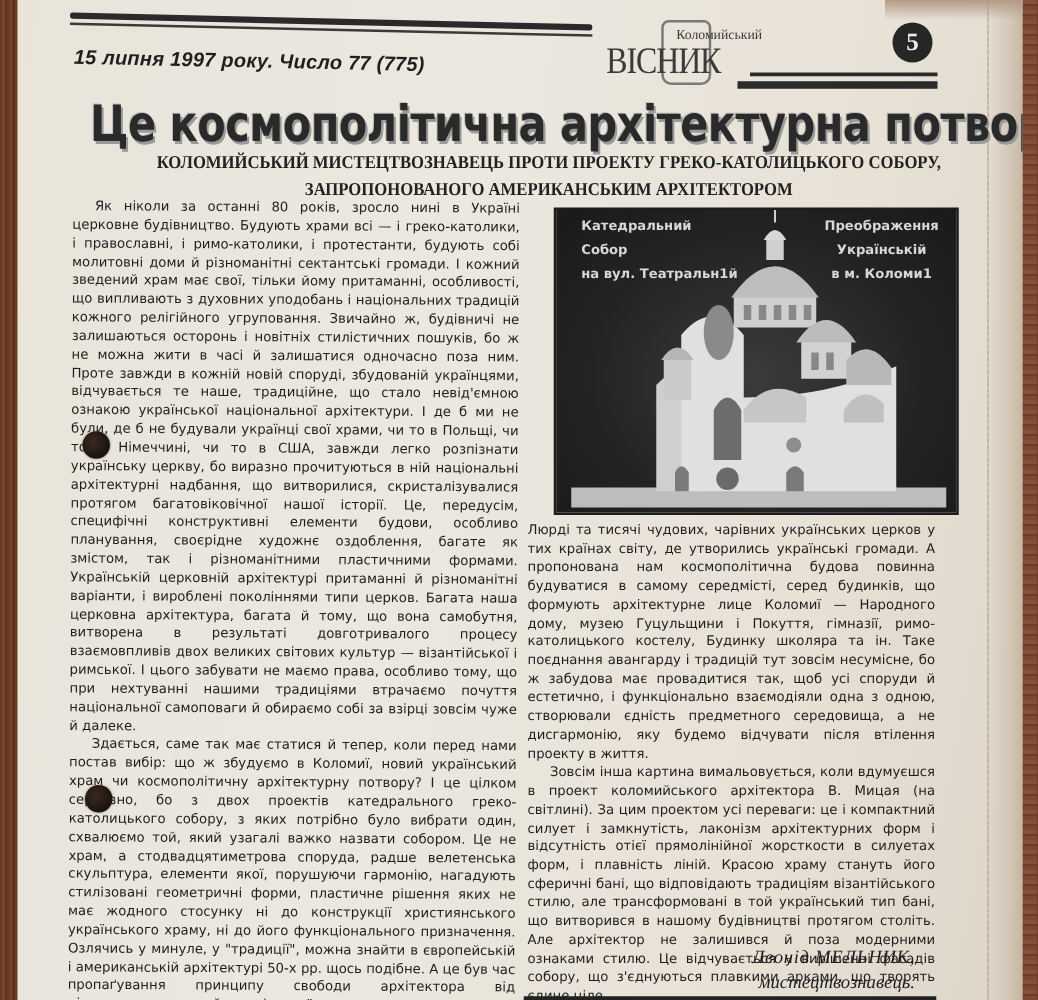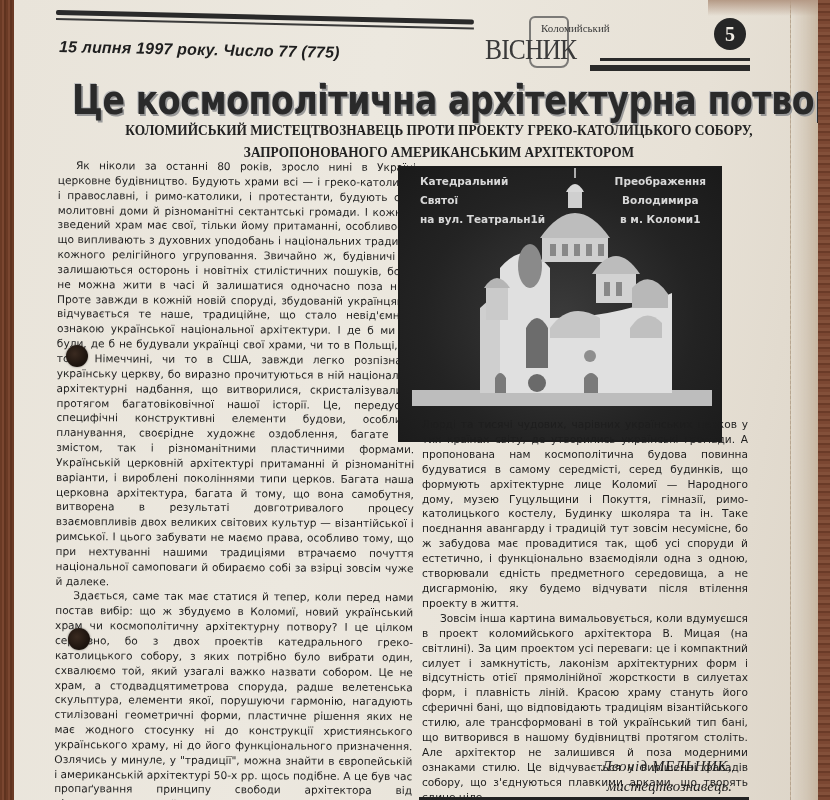--- a/index.html
+++ b/index.html
@@ -92,21 +92,21 @@
   }
   .col-left p, .col-right p { text-indent: 18px; }
   .col-right {
     position: absolute; left: 408px; top: 417px; width: 326px;
     font-family: "DejaVu Sans", sans-serif; font-size: 10.6px; line-height: 14.9px;
     color: #1e1e1e; text-align: justify;
   }
   .col-right .cont { text-indent: 0; }
 
   .photo {
-    position: absolute; left: 384px; top: 166px; width: 324px; height: 276px;
+    position: absolute; left: 429px; top: 166px; width: 324px; height: 246px;
     background: radial-gradient(ellipse at 50% 55%, #3b3b3b 0%, #232323 60%, #1a1a1a 100%);
     border: 2px solid #1c1c1c; overflow: hidden;
   }
   .photo-cap {
     position: absolute; font-family: "DejaVu Sans", sans-serif; font-weight: bold;
     font-size: 10.5px; color: #d8d8d8; line-height: 19px;
   }
   .photo-cap.left { left: 20px; top: 4px; }
   .photo-cap.right { right: 14px; top: 4px; text-align: center; }
   .photo svg { position: absolute; left: 0; top: 0; }
@@ -198,26 +198,26 @@
       <rect x="150" y="76" width="6" height="12" fill="#888"></rect>
       <rect x="162" y="76" width="6" height="12" fill="#888"></rect>
       <rect x="174" y="76" width="6" height="12" fill="#888"></rect>
       <rect x="186" y="76" width="6" height="12" fill="#888"></rect>
       <rect x="198" y="76" width="6" height="12" fill="#888"></rect>
       <rect x="204" y="114" width="6" height="14" fill="#888"></rect>
       <rect x="216" y="114" width="6" height="14" fill="#888"></rect>
     </svg>
     <div class="photo-cap left">
       <div>Катедральний</div>
-      <div>Святої</div>
+      <div>Собор</div>
       <div>на вул. Театральн1й</div>
     </div>
     <div class="photo-cap right">
       <div>Преображення</div>
-      <div>Володимира</div>
+      <div>Українській</div>
       <div>в м. Коломи1</div>
     </div>
   </div>
 
   <div class="col-right">
     <p class="cont">Люрді та тисячі чудових, чарівних українських церков у тих країнах світу, де утворились українські громади. А пропонована нам космополітична будова повинна будуватися в самому середмісті, серед будинків, що формують архітектурне лице Коломиї — Народного дому, музею Гуцульщини і Покуття, гімназії, римо-католицького костелу, Будинку школяра та ін. Таке поєднання авангарду і традицій тут зовсім несумісне, бо ж забудова має провадитися так, щоб усі споруди й естетично, і функціонально взаємодіяли одна з одною, створювали єдність предметного середовища, а не дисгармонію, яку будемо відчувати після втілення проекту в життя.</p>
     <p>Зовсім інша картина вимальовується, коли вдумуєшся в проект коломийського архітектора В. Мицая (на світлині). За цим проектом усі переваги: це і компактний силует і замкнутість, лаконізм архітектурних форм і відсутність отієї прямолінійної жорсткости в силуетах форм, і плавність ліній. Красою храму стануть його сферичні бані, що відповідають традиціям візантійського стилю, але трансформовані в той український тип бані, що витворився в нашому будівництві протягом століть. Але архітектор не залишився й поза модерними ознаками стилю. Це відчувається у вирішенні фасадів собору, що з'єднуються плавкими арками, що творять єдине ціле.</p>
 
   </div>
 

